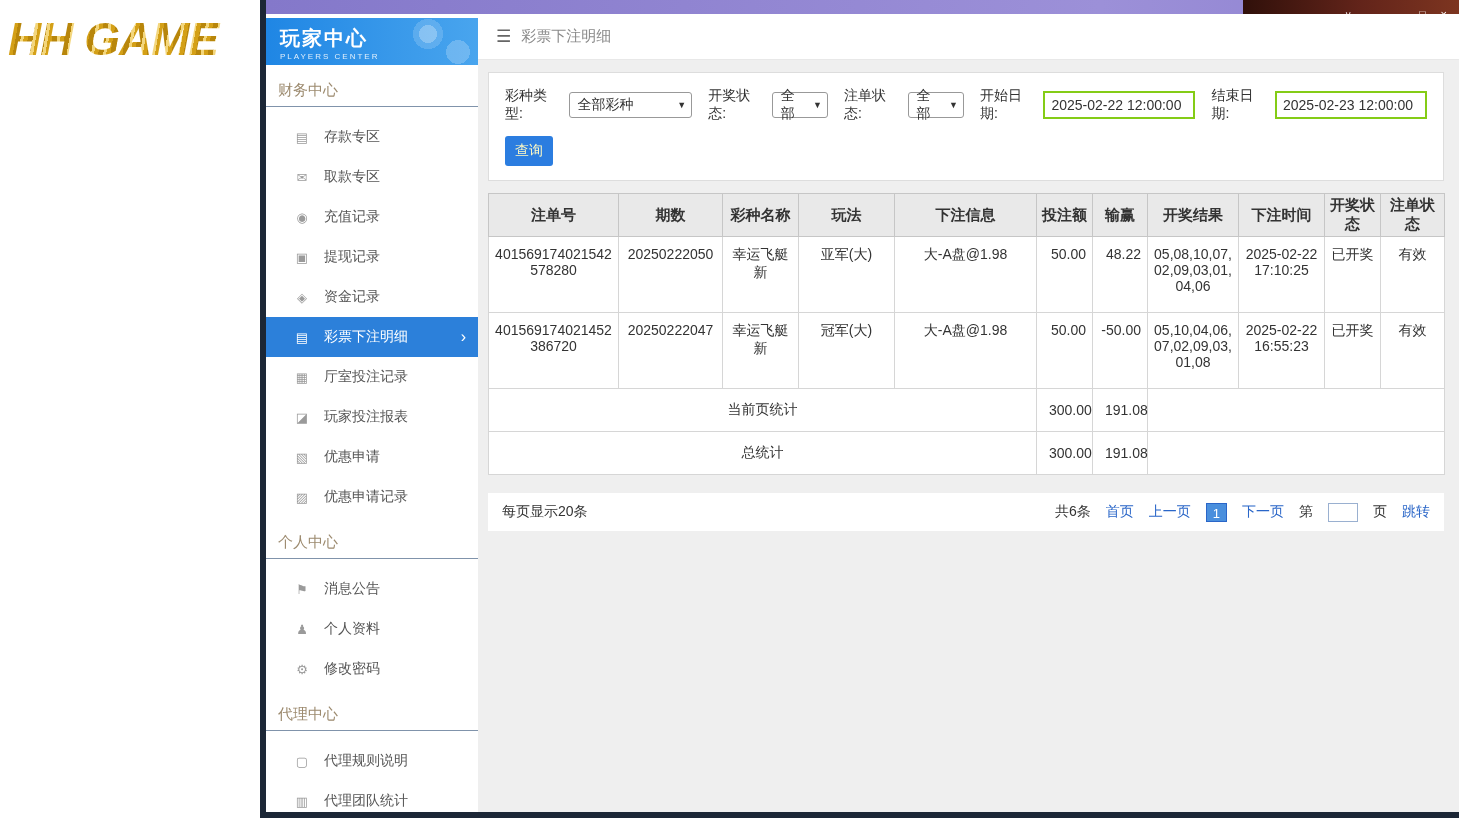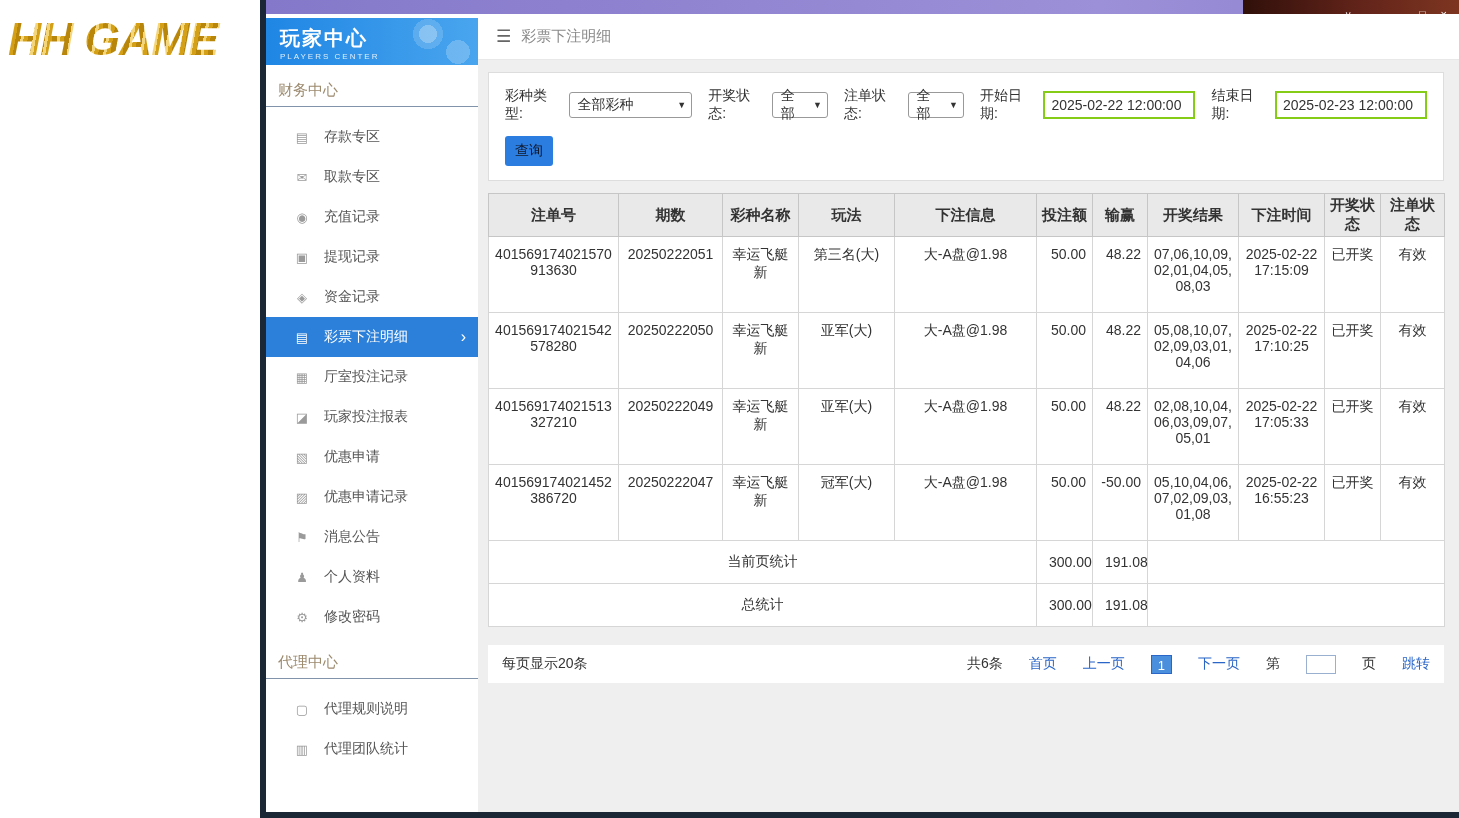--- a/index.html
+++ b/index.html
@@ -47,37 +47,37 @@
   
   .filter-card{background:#fff;border:1px solid #ddd;padding:14px 16px;margin-bottom:12px;}
   .filter-row{display:flex;align-items:center;gap:6px;font-size:14px;color:#333;}
   .filter-row label{margin-left:10px;}
   .filter-row label:first-child{margin-left:0;}
   .select{height:26px;border:1px solid #999;border-radius:3px;background:#fff;display:inline-flex;align-items:center;justify-content:space-between;padding:0 5px 0 8px;gap:6px;cursor:pointer;}
   .w128{width:128px;}
   .w58{width:58px;}
   .sel-caret{font-size:9px;color:#333;}
   .date-input{width:152px;height:28px;border:2px solid #84cc16;font-size:14px;padding:0 6px;color:#333;font-family:inherit;}
-  .query-btn{margin-top:13px;width:48px;height:30px;background:#2b7de0;color:#0f172a;border:none;border-radius:3px;font-size:14px;cursor:pointer;font-family:inherit;}
+  .query-btn{margin-top:13px;width:48px;height:30px;background:#2b7de0;color:#fef9c3;border:none;border-radius:3px;font-size:14px;cursor:pointer;font-family:inherit;}
 
   
   .bets-table{width:100%;border-collapse:collapse;table-layout:fixed;background:#fff;}
   .bets-table th{background:#e9e9e9;border:1px solid #c6c6c6;height:38px;font-size:15px;color:#333;padding:2px;font-weight:bold;}
   .bets-table td{border:1px solid #d6d6d6;font-size:14px;color:#333;text-align:center;vertical-align:top;padding:9px 4px 4px;}
   .bets-table tbody tr.data-row td{height:76px;}
   .bets-table td:nth-child(1){word-break:break-all;}
   .bets-table tbody tr.data-row td:nth-child(8){word-break:break-all;}
   .bets-table tbody tr.data-row td:nth-child(6),
   .bets-table tbody tr.data-row td:nth-child(7){text-align:right;padding-right:6px;}
   .bets-table tr.summary td{vertical-align:middle;height:38px;padding:12px;}
   .bets-table tr.summary .num{text-align:center;padding-right:6px;}
 
   
   .footer-bar{margin-top:18px;background:#fff;height:38px;display:flex;align-items:center;justify-content:space-between;padding:0 14px;font-size:14px;color:#333;}
-  .pager{display:flex;align-items:center;gap:26px;}
+  .pager{display:flex;align-items:center;gap:15px;}
   .plink{color:#2a66c8;cursor:pointer;text-decoration:none;}
   .pcur{background:#4a8fdd;border:1px solid #2a66c8;color:#fff;padding:0 6px;height:19px;line-height:19px;font-size:13px;cursor:pointer;}
   .ptext{color:#333;}
   .jump-input{width:30px;height:19px;border:1px solid #9ab0d0;font-family:inherit;}
 </style>
 </head>
 <body>
 
 <div class="left-panel">
   <div class="logo">HH GAME</div>
@@ -134,20 +134,21 @@
         <span>玩家投注报表</span>
       </div>
       <div class="sb-item">
         <span class="sb-icon">▧</span>
         <span>优惠申请</span>
       </div>
       <div class="sb-item">
         <span class="sb-icon">▨</span>
         <span>优惠申请记录</span>
       </div>
+      <div class="sb-section">个人中心</div>
       <div class="sb-item">
         <span class="sb-icon">⚑</span>
         <span>消息公告</span>
       </div>
       <div class="sb-item">
         <span class="sb-icon">♟</span>
         <span>个人资料</span>
       </div>
       <div class="sb-item">
         <span class="sb-icon">⚙</span>
@@ -222,55 +223,29 @@
             <th>投注额</th>
             <th>输赢</th>
             <th>开奖结果</th>
             <th>下注时间</th>
             <th>开奖状态</th>
             <th>注单状态</th>
           </tr>
       </thead>
       <tbody>
           <tr class="data-row">
-            <td>401569174021570913630</td>
-            <td>20250222051</td>
-            <td>幸运飞艇新</td>
-            <td>第三名(大)</td>
-            <td>大-A盘@1.98</td>
-            <td>50.00</td>
-            <td>48.22</td>
-            <td>07,06,10,09,02,01,04,05,08,03</td>
-            <td>2025-02-22 17:15:09</td>
-            <td>已开奖</td>
-            <td>有效</td>
-          </tr>
-          <tr class="data-row">
             <td>401569174021542578280</td>
             <td>20250222050</td>
             <td>幸运飞艇新</td>
             <td>亚军(大)</td>
             <td>大-A盘@1.98</td>
             <td>50.00</td>
             <td>48.22</td>
             <td>05,08,10,07,02,09,03,01,04,06</td>
             <td>2025-02-22 17:10:25</td>
-            <td>已开奖</td>
-            <td>有效</td>
-          </tr>
-          <tr class="data-row">
-            <td>401569174021513327210</td>
-            <td>20250222049</td>
-            <td>幸运飞艇新</td>
-            <td>亚军(大)</td>
-            <td>大-A盘@1.98</td>
-            <td>50.00</td>
-            <td>48.22</td>
-            <td>02,08,10,04,06,03,09,07,05,01</td>
-            <td>2025-02-22 17:05:33</td>
             <td>已开奖</td>
             <td>有效</td>
           </tr>
           <tr class="data-row">
             <td>401569174021452386720</td>
             <td>20250222047</td>
             <td>幸运飞艇新</td>
             <td>冠军(大)</td>
             <td>大-A盘@1.98</td>
             <td>50.00</td>

